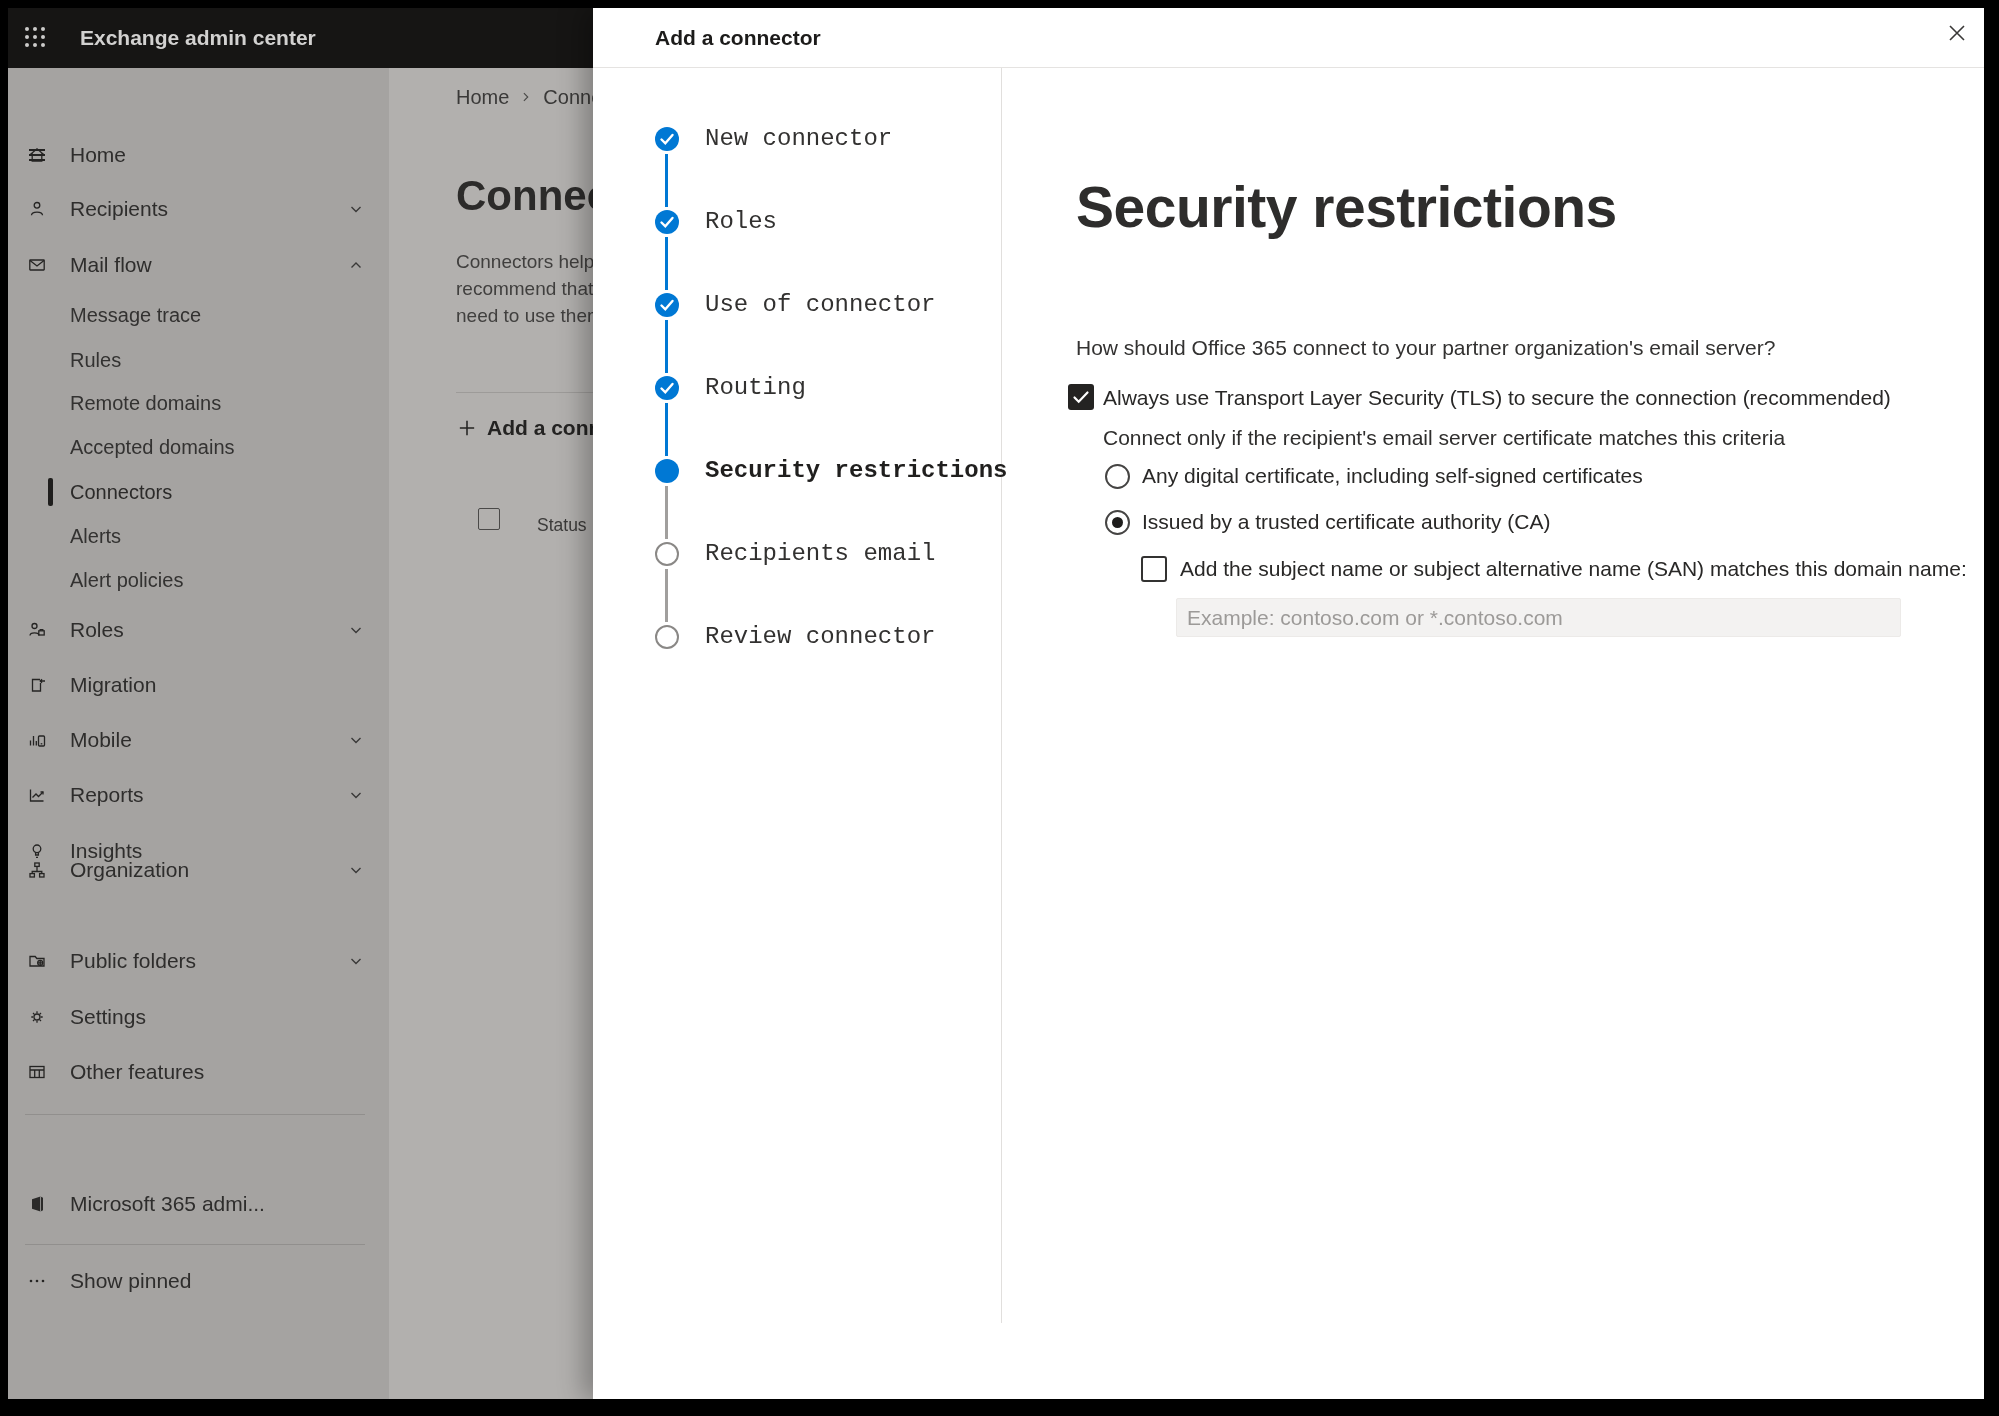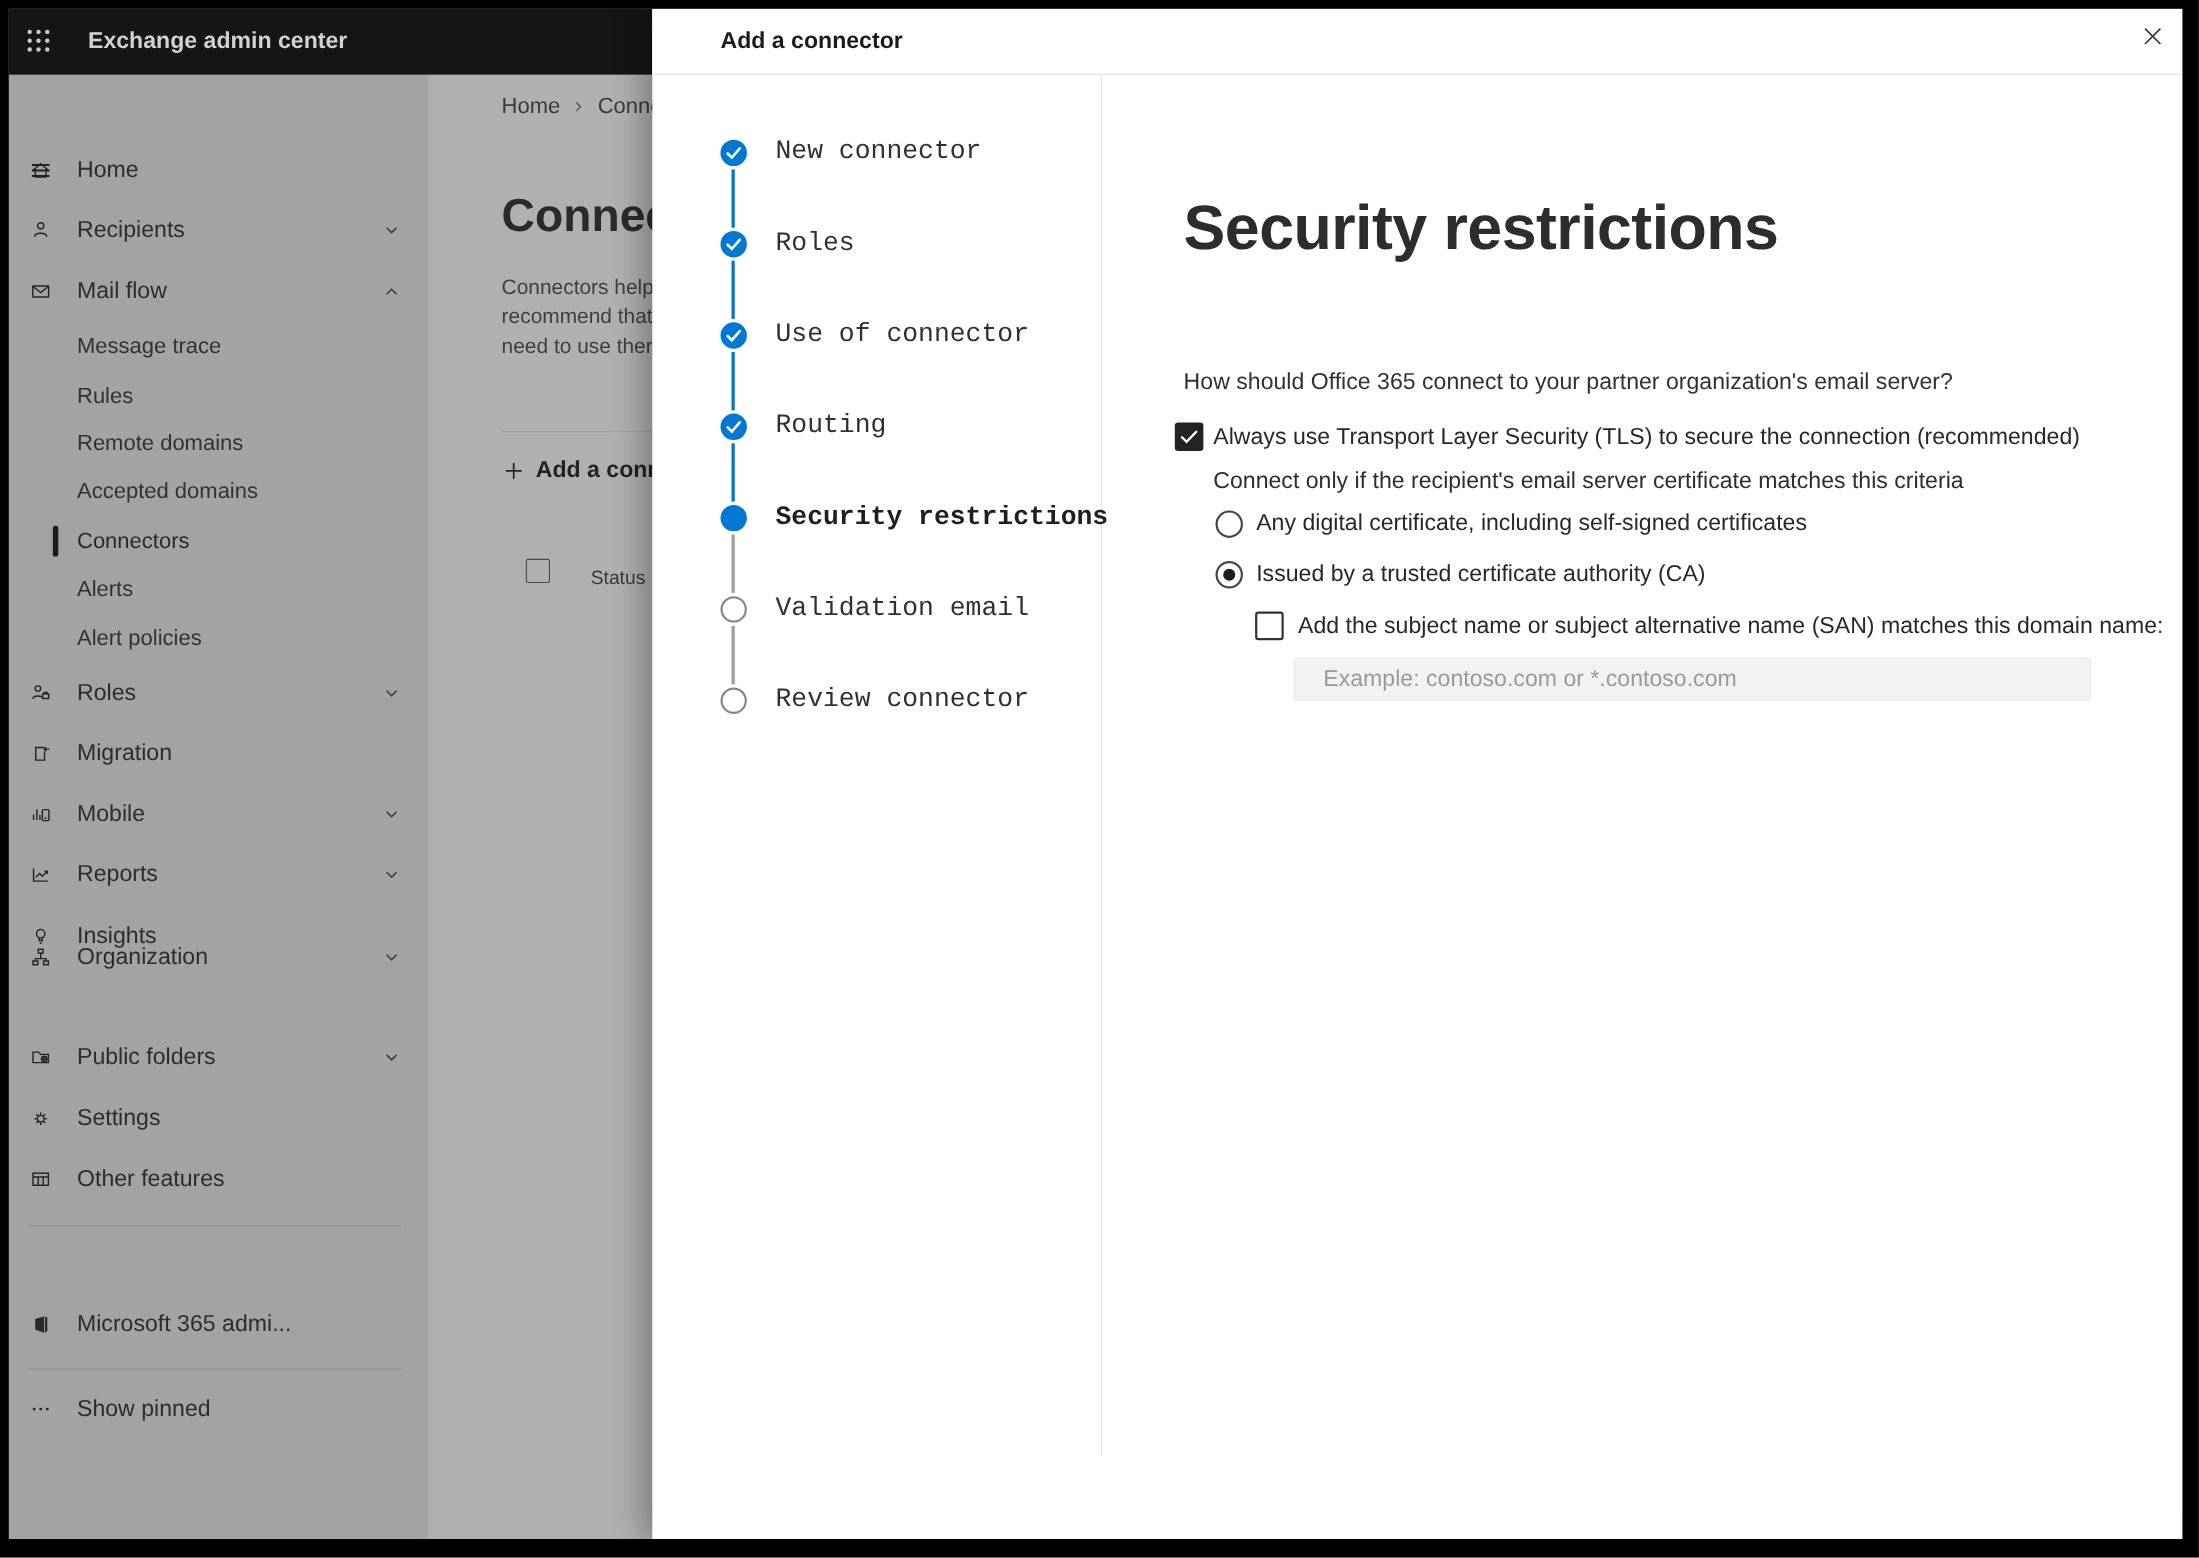--- a/index.html
+++ b/index.html
@@ -63,21 +63,21 @@
   .lbl { position:absolute; font-size:21px; color:#292827; white-space:nowrap; height:28px; line-height:28px; }
   .tls-lbl { left:510px; top:376px; }
   .crit-lbl { left:510px; top:416px; color:#2f2e2d; }
   .radio { position:absolute; width:25px; height:25px; border:2px solid #454443; border-radius:50%; background:#fff; cursor:pointer; display:flex; align-items:center; justify-content:center; }
   .radio .dot { width:11px; height:11px; border-radius:50%; background:#1e1d1c; }
   .radio1 { left:512px; top:456px; }
   .radio2 { left:512px; top:502px; }
   .radio1-lbl { left:549px; top:454px; }
   .radio2-lbl { left:549px; top:500px; }
   .san-lbl { left:587px; top:547px; }
-  .domain-input { position:absolute; left:583px; top:590px; width:725px; height:39px; background:#f3f2f1; border:1px solid #eceae8; border-radius:2px; font-size:21px; color:#323130; padding:0 26px; font-family:"Liberation Sans", sans-serif; outline:none; }
+  .domain-input { position:absolute; left:583px; top:590px; width:725px; height:39px; background:#f3f2f1; border:1px solid #eceae8; border-radius:2px; font-size:21px; color:#323130; padding:0 10px; font-family:"Liberation Sans", sans-serif; outline:none; }
   .domain-input::placeholder { color:#9c9a98; }
 
   
   .modal-footer { position:absolute; left:0; top:1315px; width:1391px; height:76px; border-top:1px solid #e3e1df; background:#fff; }
   .btn { position:absolute; top:19px; height:45px; border:none; border-radius:2px; font-size:21px; font-weight:600; cursor:pointer; font-family:"Liberation Sans", sans-serif; }
   .btn-back { left:654px; width:111px; background:#eceae8; color:#2f2e2d; }
   .btn-next { left:774px; width:110px; background:#242322; color:#ffffff; }
 
   svg { display:block; }
 </style>
@@ -400,21 +400,21 @@
             </svg>
           </span>
         <span class="step-lbl">Routing</span>
       </div>
       <div class="step current" style="top:383px">
         <span class="step-dot current"></span>
         <span class="step-lbl">Security restrictions</span>
       </div>
       <div class="step" style="top:466px">
         <span class="step-dot pending"></span>
-        <span class="step-lbl">Validation email</span>
+        <span class="step-lbl">Recipients email</span>
       </div>
       <div class="step" style="top:549px">
         <span class="step-dot pending"></span>
         <span class="step-lbl">Review connector</span>
       </div>
     </div>
 
     <div class="pane-h1">Security restrictions</div>
     <div class="pane-q">How should Office 365 connect to your partner organization's email server?</div>
 

